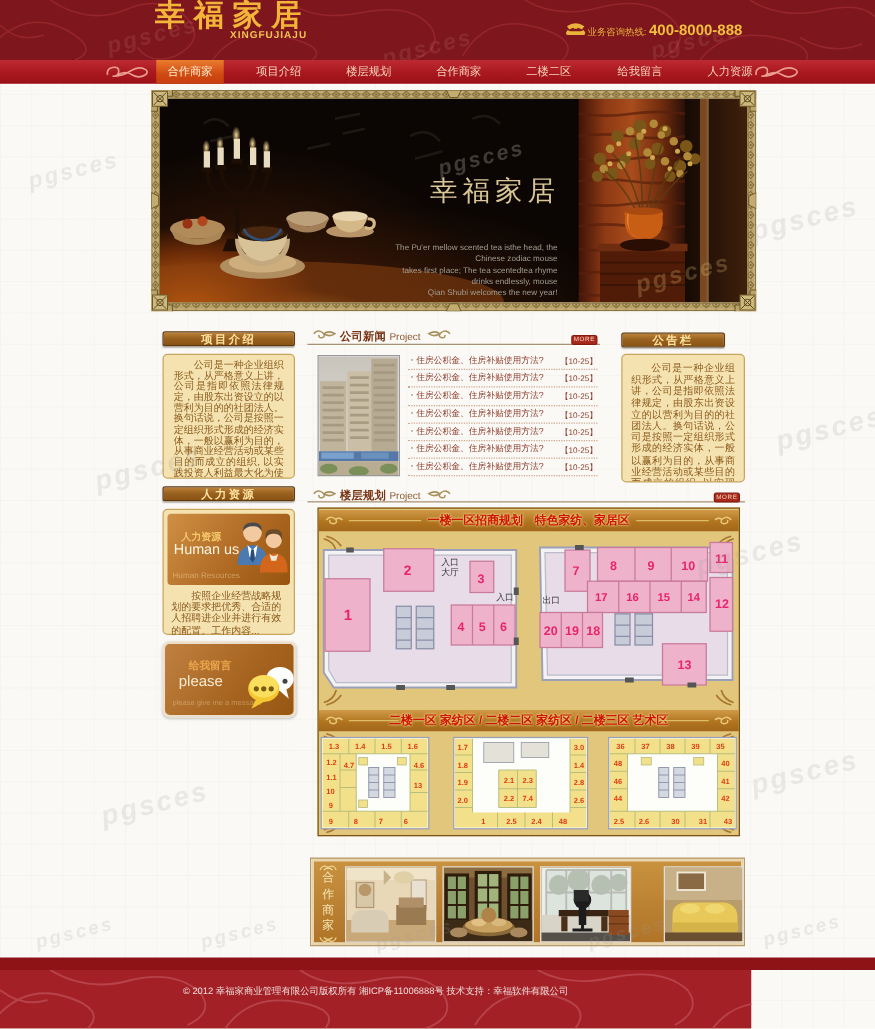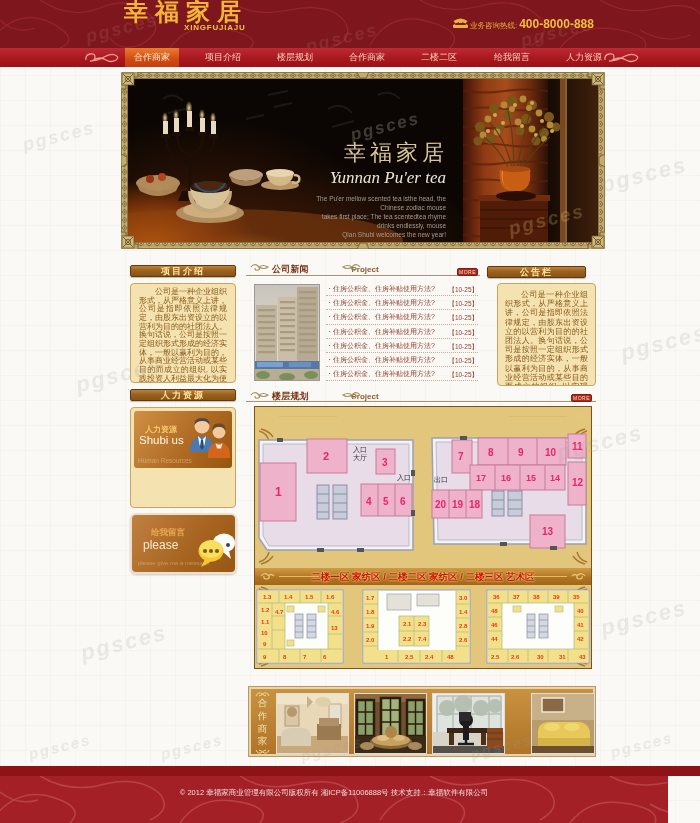--- a/index.html
+++ b/index.html
@@ -40,28 +40,28 @@
 #bpara { position:absolute; left:60px; top:115px; width:258px; color:#a09c92; font-size:6.5px; text-align:right; line-height:9px; }
 
 
 .shead { position:absolute; width:106px; height:12px; line-height:10.5px; border:1px solid #5f3a10; border-radius:2px;
   background:linear-gradient(#bd8238,#9a6220 45%,#8a5313); color:#ffe3a0; font-size:9px; font-weight:bold;
   text-align:center; letter-spacing:2px; box-shadow:0 1px 1px rgba(0,0,0,.25); }
 .cbox { position:absolute; background:#f4e2b0; border:1px solid #c8a55e; border-radius:4px; color:#8a5a1d; font-size:9px; }
 .more { position:absolute; width:21px; height:8px; background:#a82a1c; border:1px solid #8a1a10; border-radius:2px; color:#f7d9c2;
   font-size:5px; line-height:6px; text-align:center; letter-spacing:0.5px; }
 .sectitle { position:absolute; color:#7a3414; font-size:9px; font-weight:bold; letter-spacing:0.2px; }
-.sectitle span { font-size:8px; color:#8a5a30; font-weight:bold; letter-spacing:0;margin-left:40px; }
+.sectitle span { font-size:8px; color:#8a5a30; font-weight:normal; letter-spacing:0; }
 .secline { position:absolute; height:1px; background:#a89070; box-shadow:0 1px 0 rgba(255,255,255,.8); }
 .nrow { height:14.2px; line-height:13.5px; border-bottom:1px dotted #cfa890; position:relative; }
 .nrow span { position:absolute; right:0; top:1px; font-size:6.5px; }
 
 
 #footbar { position:absolute; left:0; top:766px; width:700px; height:10px; background:#8e1317; }
-#foot { position:absolute; left:0; top:776px; width:668px; height:47px; background:#a32126; overflow:hidden; }
+#foot { position:absolute; left:0; top:776px; width:601px; height:47px; background:#a32126; overflow:hidden; }
 #foot p { position:relative; text-align:center; color:#f0dcdc; font-size:7.5px; margin-top:12px; }
 </style>
 </head>
 <body>
 <div id="page">
 
   <div id="hdr">
     <svg width="700" height="48" xmlns="http://www.w3.org/2000/svg">
       <g fill="none" stroke="#96262c" stroke-width="1.2">
         <path d="M-10 40 Q 20 5 55 25 Q 80 40 60 48 M 40 0 Q 70 20 100 8 Q 130 -5 150 15 Q 165 32 140 45 Q 120 52 110 38"></path>
@@ -249,21 +249,20 @@
           <ellipse cx="82" cy="107" rx="17" ry="5" fill="#4a2810"></ellipse>
           <path d="M67 104 Q 70 112 82 113 Q 94 112 97 104" stroke="#30507a" stroke-width="2" fill="none"></path>
         </g>
 
         <g stroke="#2e2820" stroke-width="2" opacity="0.55" fill="none">
           <path d="M35 20 Q 45 12 55 22 M 40 34 L 58 30 M 200 30 Q 214 22 224 34 M 204 48 L 226 42"></path>
           <path d="M140 16 L 160 12 M 146 28 L 164 24 M 250 16 Q 262 10 272 20 M 118 40 L 136 36"></path>
         </g>
       </svg>
       <div id="btitle">幸福家居</div>
-      <div id="bsub">Yunnan Pu'er tea</div>
       <div id="bpara">The Pu'er mellow scented tea isthe head, the<br>Chinese zodiac mouse<br>takes first place; The tea scentedtea rhyme<br>drinks endlessly, mouse<br>Qian Shubi welcomes the new year!</div>
       <div class="wm" style="left:222px; top:38px; color:rgba(200,195,185,.28); font-size:17px;">pgsces</div>
       <div class="wm" style="left:380px; top:130px; color:rgba(230,200,120,.25); font-size:19px;">pgsces</div>
     </div>
     <svg id="bframe" width="484" height="177" xmlns="http://www.w3.org/2000/svg">
       <defs>
         <linearGradient id="fr" x1="0" y1="0" x2="0" y2="1">
           <stop offset="0" stop-color="#e2d2a2"></stop>
             <stop offset="0.45" stop-color="#b29a62"></stop>
             <stop offset="1" stop-color="#d0bc86"></stop>
@@ -326,36 +325,37 @@
     </svg>
   </div>
 
   <div class="shead" style="left:130px; top:265px;">项目介绍</div>
   <div class="cbox" style="left:130px; top:283px; width:106px; height:100px; padding:4px 8px; font-size:8px; line-height:8.65px; text-indent:16px; text-align:justify; overflow:hidden;">公司是一种企业组织形式，从严格意义上讲，公司是指即依照法律规定，由股东出资设立的以营利为目的的社团法人。换句话说，公司是按照一定组织形式形成的经济实体，一般以赢利为目的，从事商业经营活动或某些目的而成立的组织, 以实践投资人利益最大化为使命，通过提供产品或服务换取收入。它是社会</div>
 
   <div class="shead" style="left:130px; top:389px;">人力资源</div>
   <div class="cbox" style="left:130px; top:407px; width:106px; height:101px; padding:3px;">
     <div style="position:absolute; left:3px; top:3px; width:98px; height:57px; border-radius:3px; overflow:hidden; background:linear-gradient(125deg,#cf9045,#b06a24 55%,#96550f);">
       <div style="position:absolute; left:11px; top:13px; color:#f5c96c; font-size:8px; font-weight:bold;">人力资源</div>
-      <div style="position:absolute; left:5px; top:23px; color:#fdf6e2; font-size:11.5px;">Shubi us</div>
+      <div style="position:absolute; left:5px; top:23px; color:#fdf6e2; font-size:11.5px;">Human us</div>
       <div style="position:absolute; left:4px; top:46px; color:rgba(255,235,190,.4); font-size:6.5px;">Human  Resources</div>
       <svg style="position:absolute; left:53px; top:5px;" width="44" height="43" xmlns="http://www.w3.org/2000/svg">
 
         <circle cx="15" cy="10" r="7.5" fill="#f3c9a0"></circle>
         <path d="M7.5 9 Q 7 2 15 2 Q 23 2 22.5 9 Q 20 4.5 15 5 Q 10 5 7.5 9" fill="#4a4a4a"></path>
         <path d="M3 36 Q 3 21 15 20 Q 27 21 27 36 Z" fill="#4a7ab0"></path>
         <path d="M11 20 L 15 24 L 19 20 L 17.5 29 L 15 33 L 12.5 29 Z" fill="#fff"></path>
         <path d="M14 23.5 L 16 23.5 L 17 31 L 15 34 L 13 31 Z" fill="#2a4a7a"></path>
 
         <circle cx="32" cy="16" r="6.5" fill="#f3c9a0"></circle>
         <path d="M25.5 16 Q 24 7 32 7.5 Q 40 7 38.5 16 Q 37 10.5 32 11 Q 27 10.5 25.5 16" fill="#6b4a2a"></path>
         <path d="M21 42 Q 20 27 32 26.5 Q 44 27 43 42 Z" fill="#d4661c"></path>
         <path d="M28.5 27 Q 32 30.5 35.5 27 L 34 32.5 L 30 32.5 Z" fill="#f0e8d8"></path>
       </svg>
     </div>
+    <div style="position:absolute; left:6px; top:64px; width:94px; height:36px; overflow:hidden; font-size:8px; line-height:9.2px; text-indent:16px;">按照企业经营战略规划的要求把优秀、合适的人招聘进企业并进行有效的配置。工作内容...</div>
   </div>
 
   <div style="position:absolute; left:130px; top:513px; width:107px; height:61px; border-radius:6px; border:2px solid #ece0cc; background:linear-gradient(125deg,#c08040,#a5631f 60%,#975711); box-shadow:0 1px 2px rgba(0,0,0,.2);">
     <div style="position:absolute; left:19px; top:12px; color:#eaa64c; font-size:8.5px; font-weight:bold;">给我留言</div>
     <div style="position:absolute; left:11px; top:23px; color:#f7ecd2; font-size:12px;">please</div>
     <div style="position:absolute; left:6px; top:45px; color:rgba(255,235,190,.35); font-size:6px;">please give me a message</div>
     <svg style="position:absolute; left:66px; top:16px;" width="38" height="36" xmlns="http://www.w3.org/2000/svg">
       <ellipse cx="26" cy="12" rx="11" ry="9.5" fill="#fdfdfb"></ellipse>
       <path d="M31 20 L 33 28 L 25 21 Z" fill="#fdfdfb"></path>
       <circle cx="30" cy="14" r="2" fill="#444"></circle>
@@ -438,38 +438,39 @@
   <div id="news" style="position:absolute; left:326px; top:282px; width:152px; font-size:7px; color:#8e3d2c;">
     <div class="nrow">・住房公积金、住房补贴使用方法?<span>【10-25】</span></div>
     <div class="nrow">・住房公积金、住房补贴使用方法?<span>【10-25】</span></div>
     <div class="nrow">・住房公积金、住房补贴使用方法?<span>【10-25】</span></div>
     <div class="nrow">・住房公积金、住房补贴使用方法?<span>【10-25】</span></div>
     <div class="nrow">・住房公积金、住房补贴使用方法?<span>【10-25】</span></div>
     <div class="nrow">・住房公积金、住房补贴使用方法?<span>【10-25】</span></div>
     <div class="nrow">・住房公积金、住房补贴使用方法?<span>【10-25】</span></div>
   </div>
 
-  <div class="shead" style="left:487px; top:266px; width:99px;">公告栏</div>
+  <div class="shead" style="left:497px; top:266px; width:83px;">公告栏</div>
   <div class="cbox" style="left:497px; top:283px; width:99px; height:103px; padding:6px 7px; font-size:8px; line-height:9.2px; text-indent:16px; text-align:justify; overflow:hidden;">公司是一种企业组织形式，从严格意义上讲，公司是指即依照法律规定，由股东出资设立的以营利为目的的社团法人。换句话说，公司是按照一定组织形式形成的经济实体，一般以赢利为目的，从事商业经营活动或某些目的而成立的组织, 以实现投资人利益最大化为使命</div>
 
   <svg style="position:absolute; left:250px; top:390px;" width="20" height="10" xmlns="http://www.w3.org/2000/svg">
     <g fill="none" stroke="#a8905c" stroke-width="1.2">
       <path d="M1 5 Q 4 1 8 4 Q 11 7 8 8 Q 5 9 5 6 M 9 5 Q 13 2 18 5 Q 14 8 9 5"></path>
     </g>
   </svg>
   <div class="sectitle" style="left:272px; top:390px;">楼层规划 <span>Project</span></div>
   <svg style="position:absolute; left:341px; top:390px;" width="20" height="10" xmlns="http://www.w3.org/2000/svg">
     <g fill="none" stroke="#a8905c" stroke-width="1.2">
       <path d="M19 5 Q 16 1 12 4 Q 9 7 12 8 Q 15 9 15 6 M 11 5 Q 7 2 2 5 Q 6 8 11 5"></path>
     </g>
   </svg>
   <div class="secline" style="left:246px; top:401px; width:350px;"></div>
   <div class="more" style="left:571px; top:394px;">MORE</div>
 
   <div id="fpbox" style="position:absolute; left:254px; top:406px; width:338px; height:263px; border:1px solid #7d5218; background:#e2c67b;">
+    <div style="position:absolute; left:0; top:1px; width:336px; height:17px; background:linear-gradient(#d09a48,#b1751f 55%,#a1661a); color:#cc1400; text-align:center; font-size:9.5px; font-weight:bold; line-height:17px; text-shadow:0 0 2px #f5d98a, 0 0 2px #f5d98a;">一楼一区招商规划　特色家纺、家居区</div>
     <div style="position:absolute; left:0; top:161px; width:336px; height:17px; background:linear-gradient(#d09a48,#b1751f 55%,#a1661a); color:#cc1400; text-align:center; font-size:9.5px; font-weight:bold; line-height:17px; text-shadow:0 0 2px #f5d98a, 0 0 2px #f5d98a;">二楼一区 家纺区 / 二楼二区 家纺区 / 二楼三区 艺术区</div>
     <div style="position:absolute; left:24px; top:9px; width:58px; height:1px; background:#e0bc6a;"></div>
     <div style="position:absolute; left:254px; top:9px; width:58px; height:1px; background:#e0bc6a;"></div>
     <div style="position:absolute; left:24px; top:169px; width:40px; height:1px; background:#e0bc6a;"></div>
     <div style="position:absolute; left:272px; top:169px; width:40px; height:1px; background:#e0bc6a;"></div>
     <svg style="position:absolute; left:4px; top:3px;" width="16" height="12" xmlns="http://www.w3.org/2000/svg">
         <path d="M2 6 Q 5 2 9 5 Q 12 8 8 9 Q 4 9 5 6 M 9 6 Q 12 3 15 6" fill="none" stroke="#e8c878" stroke-width="1.2"></path>
       </svg>
     <svg style="position:absolute; left:316px; top:3px;" width="16" height="12" xmlns="http://www.w3.org/2000/svg">
         <path d="M14 6 Q 11 2 7 5 Q 4 8 8 9 Q 12 9 11 6 M 7 6 Q 4 3 1 6" fill="none" stroke="#e8c878" stroke-width="1.2"></path>

